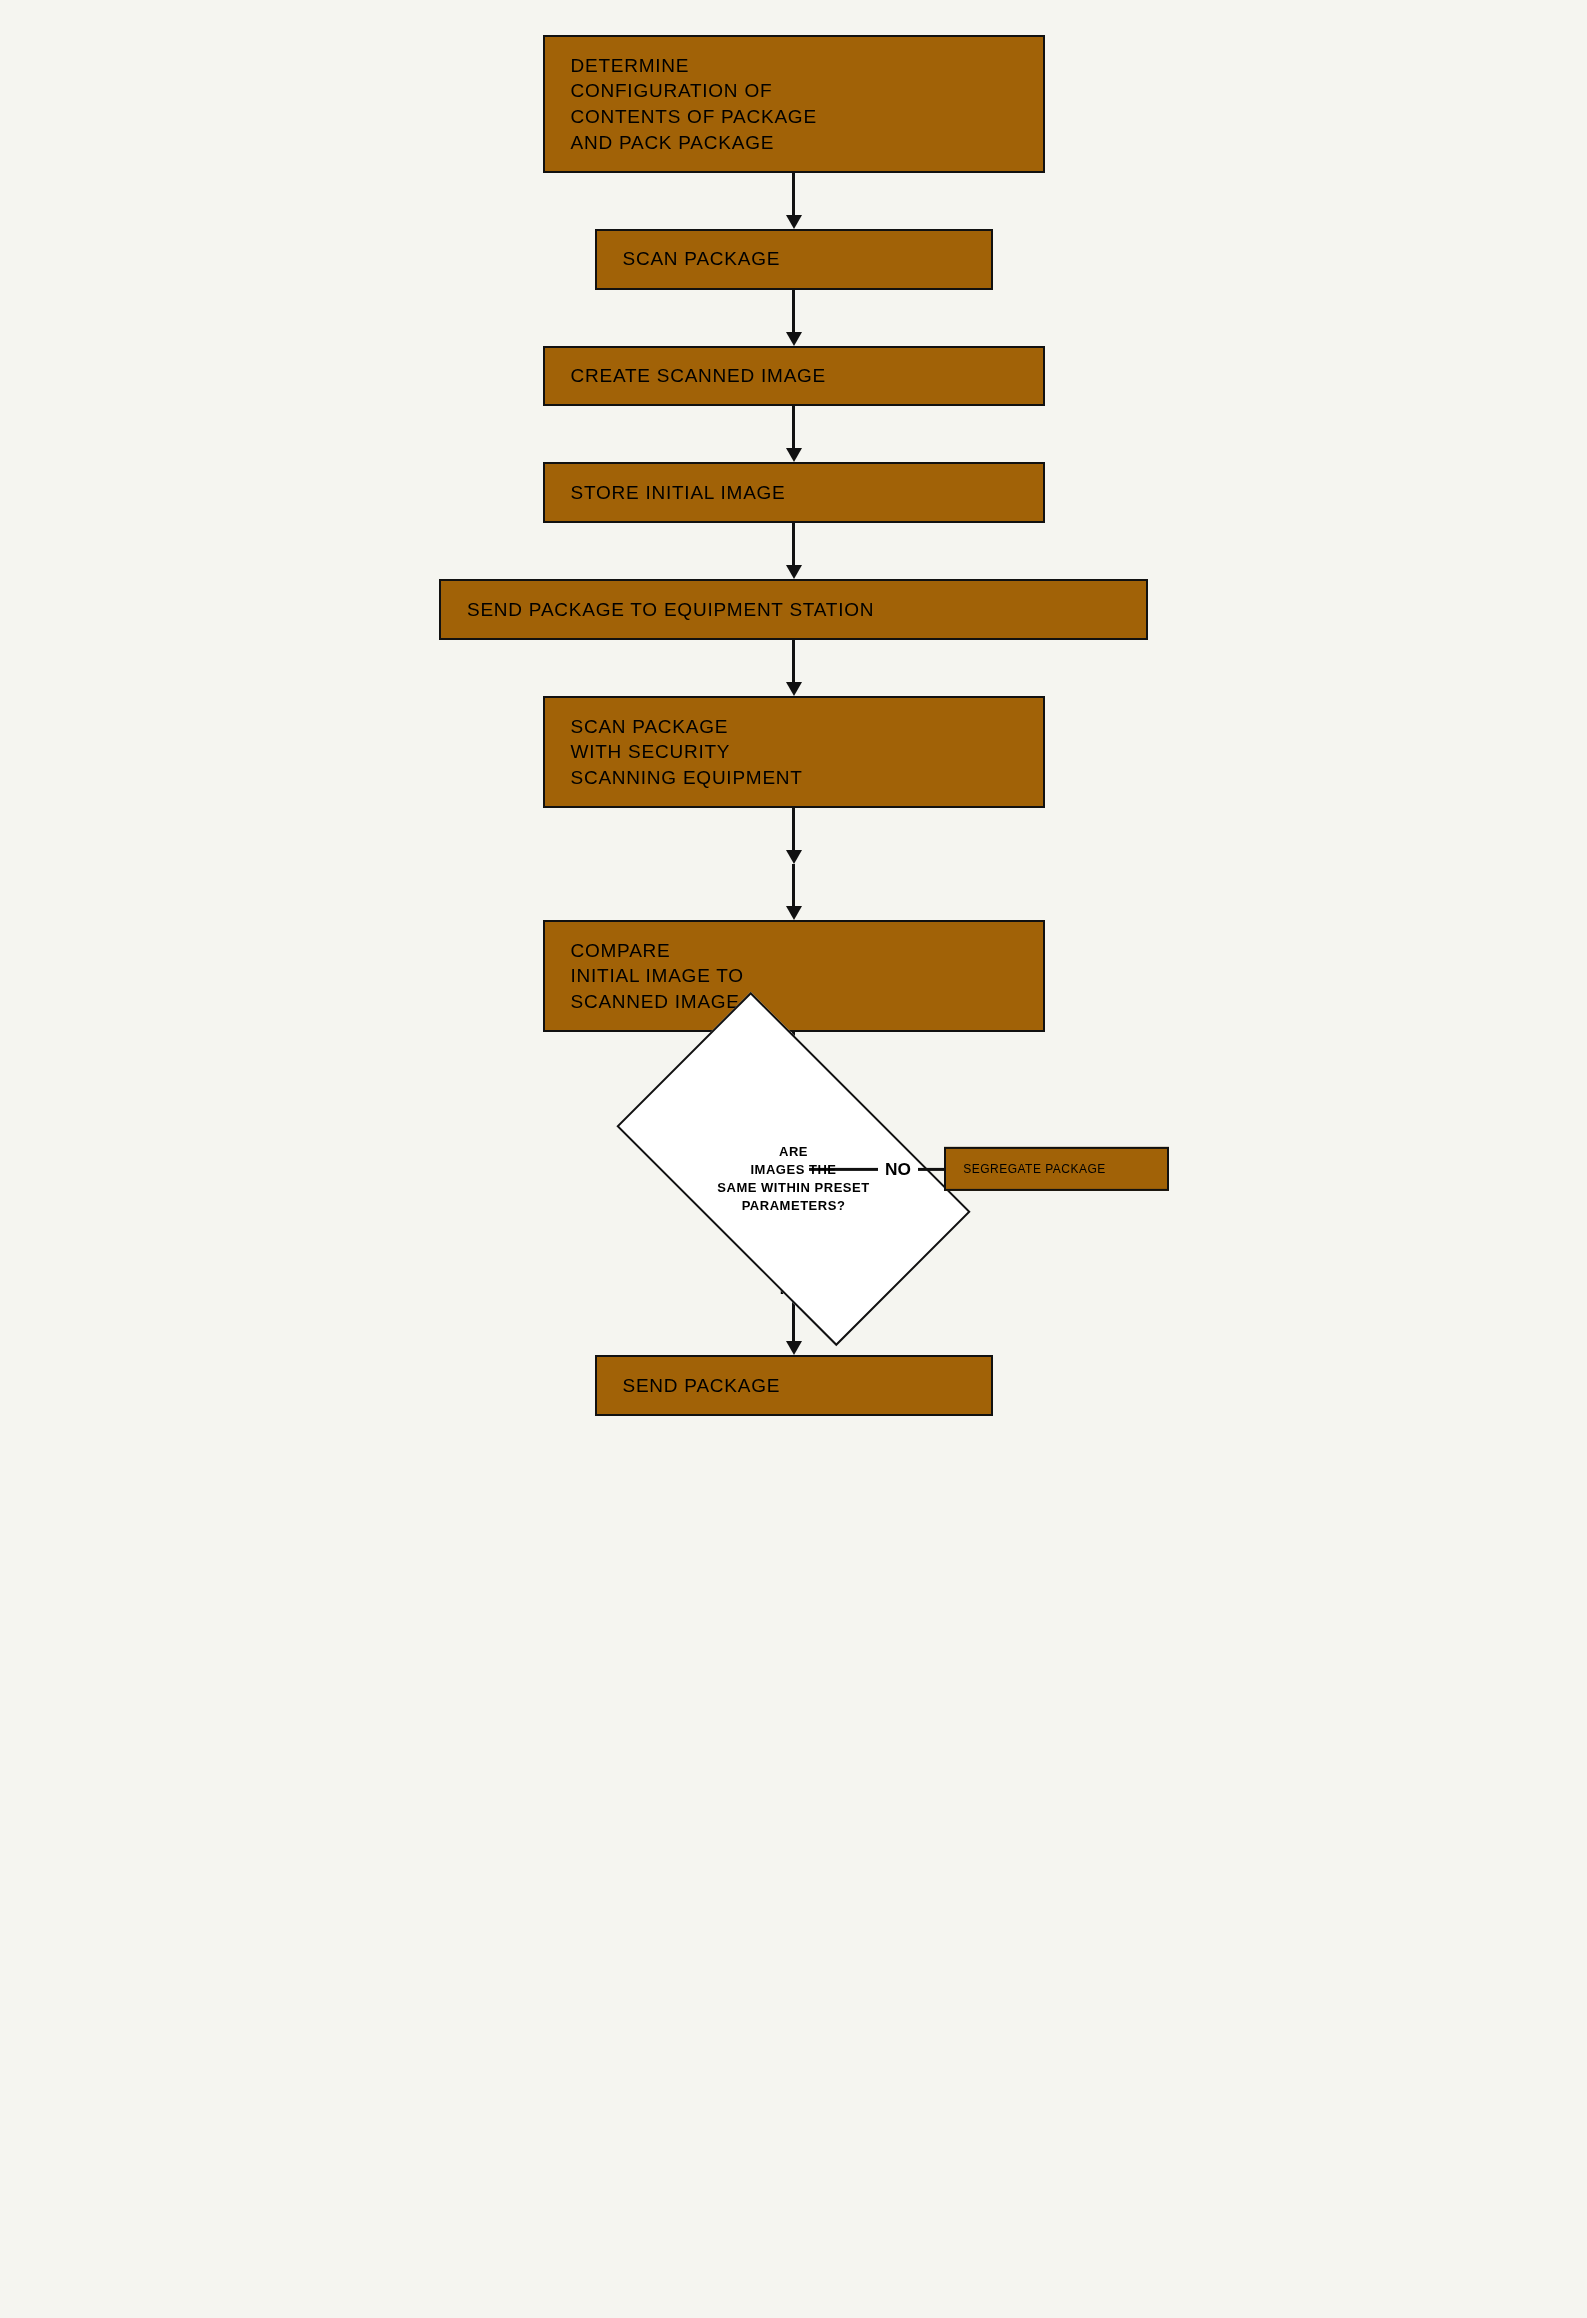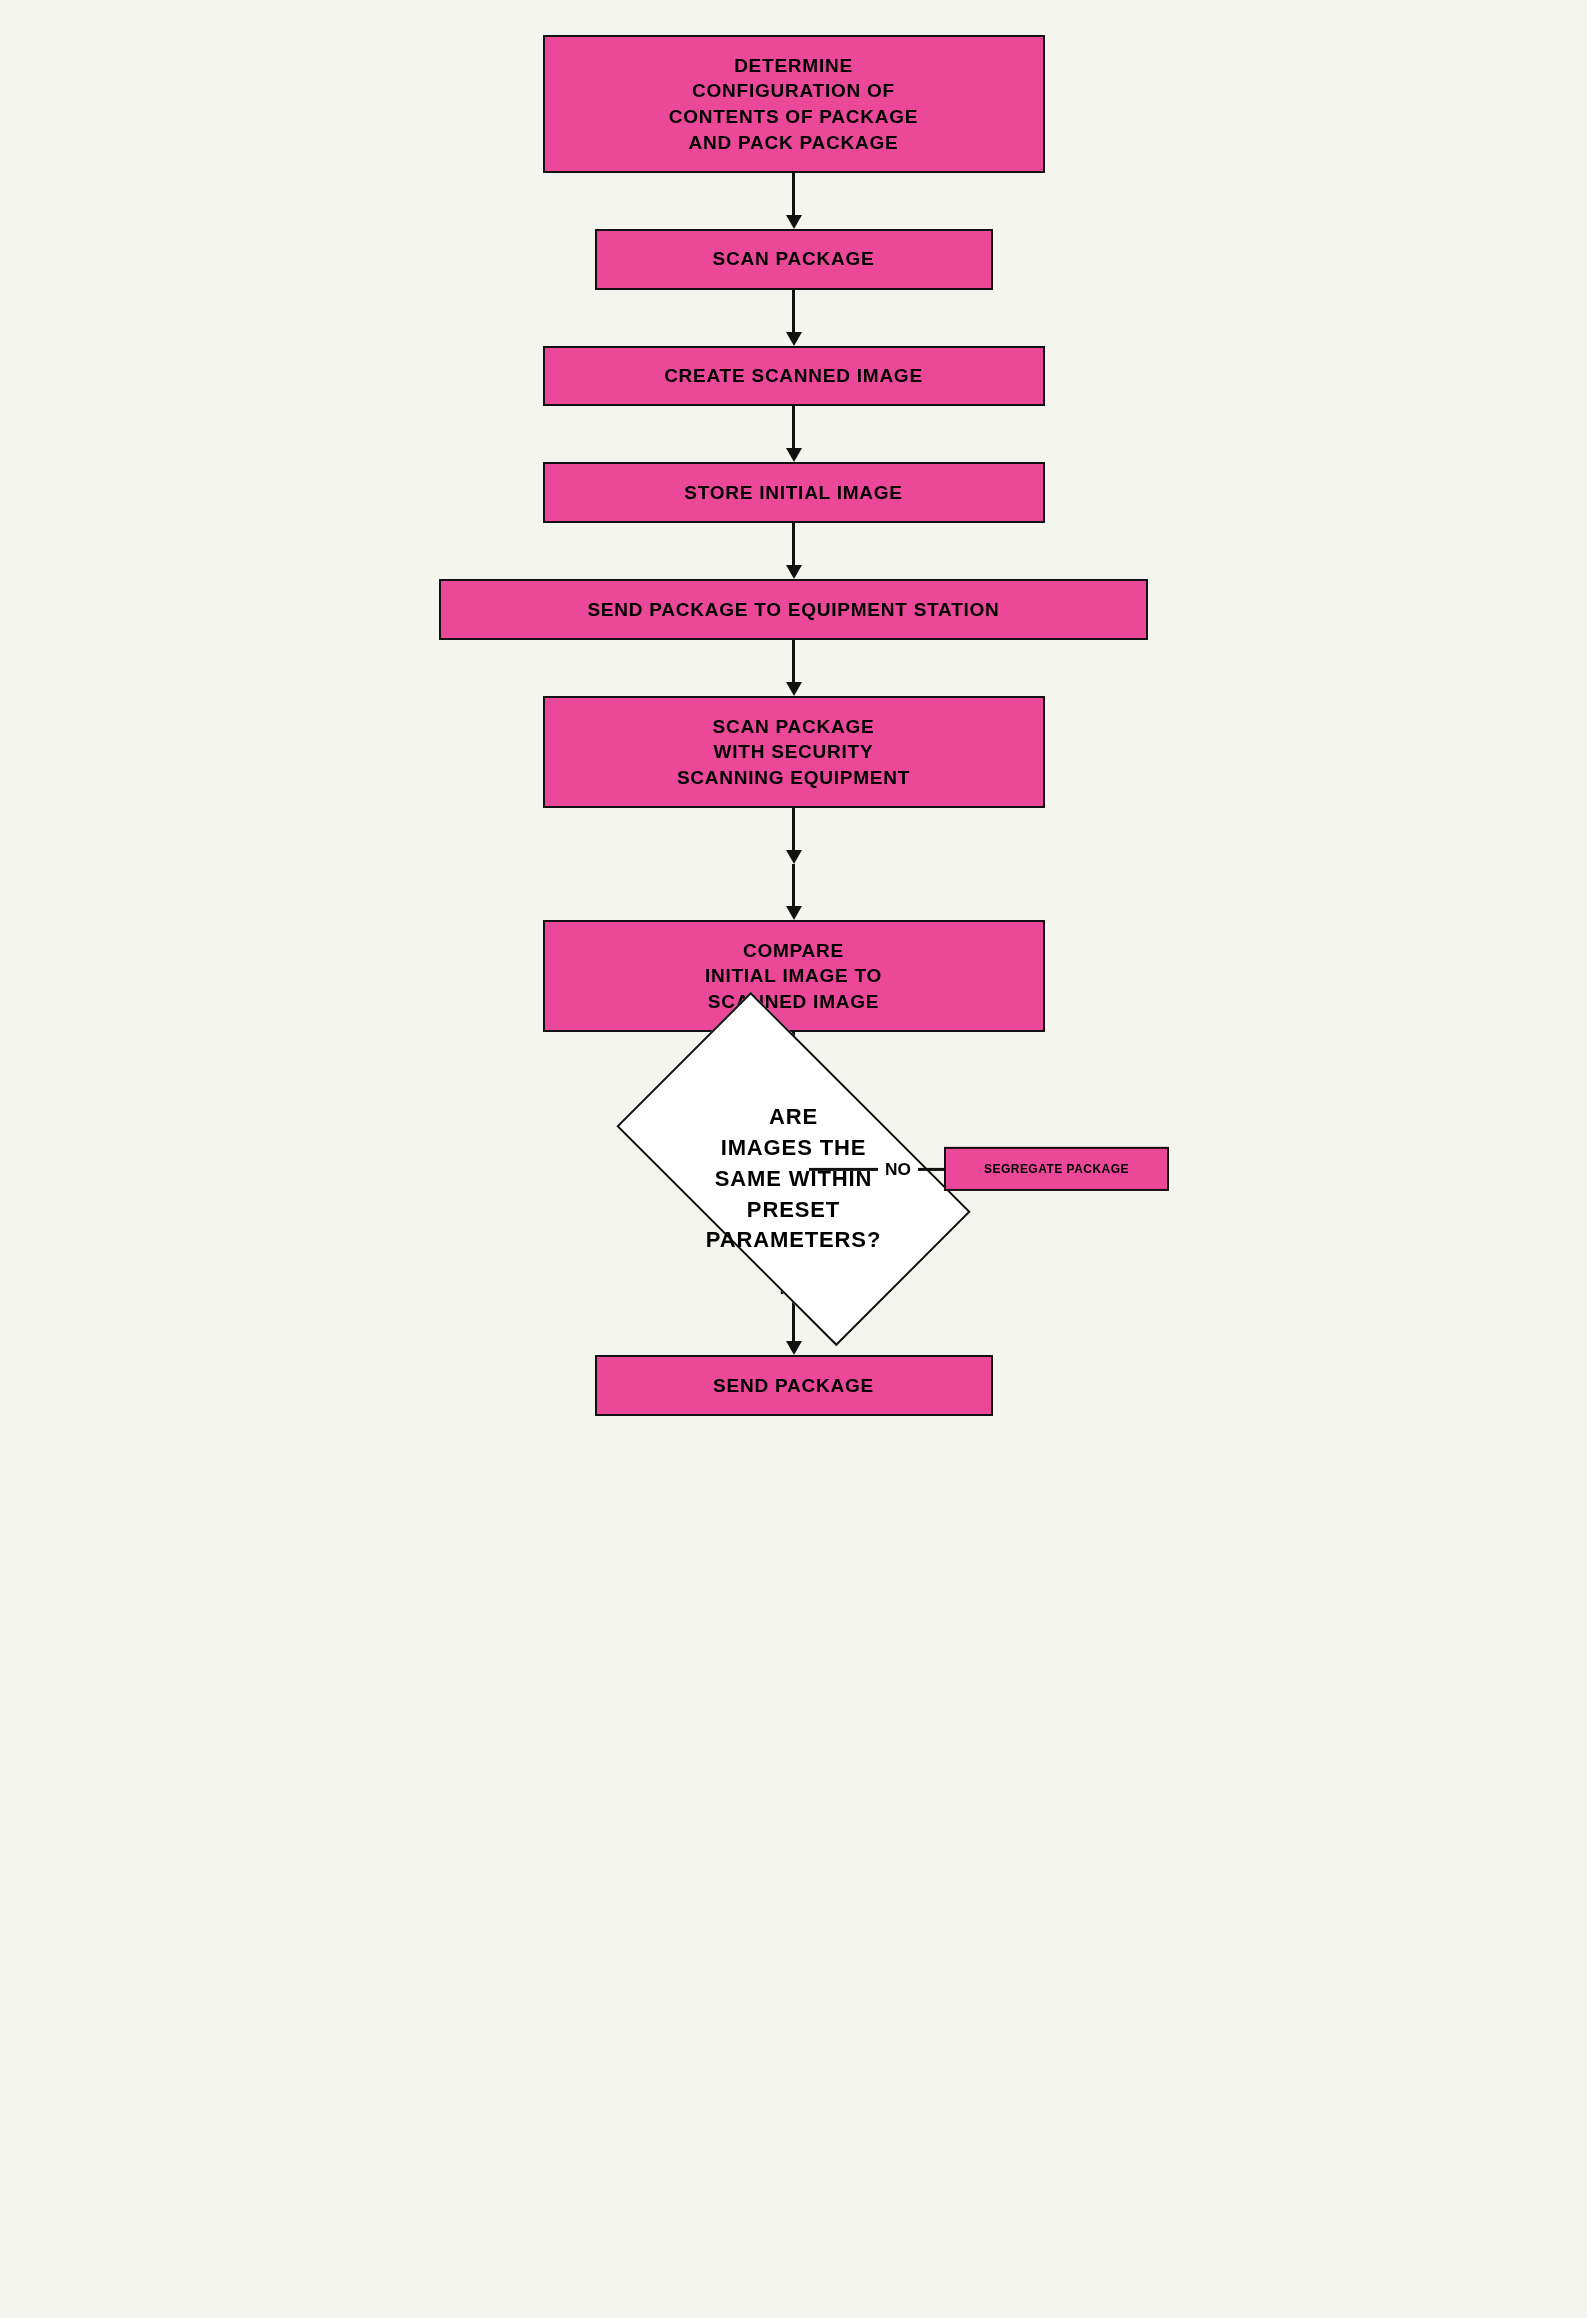--- a/index.html
+++ b/index.html
@@ -17,24 +17,24 @@
       display: flex;
       flex-direction: column;
       align-items: center;
       width: 779px;
       position: relative;
     }
 
     
     .box {
       border: 2.6px solid #111;
-      background: #ec4899;
-      text-align: center;
+      background: #a16207;
+      text-align: left;
       font-size: 19px;
-      font-weight: bold;
+      font-weight: normal;
       letter-spacing: 0.04em;
       padding: 15.6px 26px;
       line-height: 1.35;
     }
 
     .box-wide {
       width: 709px;
     }
 
     .box-medium {
@@ -67,21 +67,21 @@
       top: 0; left: 0; right: 0; bottom: 0;
       background: #fff;
       border: 2.6px solid #111;
       transform: rotate(45deg);
     }
 
     .diamond-text {
       position: relative;
       z-index: 1;
       text-align: center;
-      font-size: 22px;
+      font-size: 13px;
       font-weight: bold;
       letter-spacing: 0.04em;
       line-height: 1.4;
       max-width: 190px;
       margin-top: 20px;
     }
 
     
     .arrow-down {
       width: 0;

